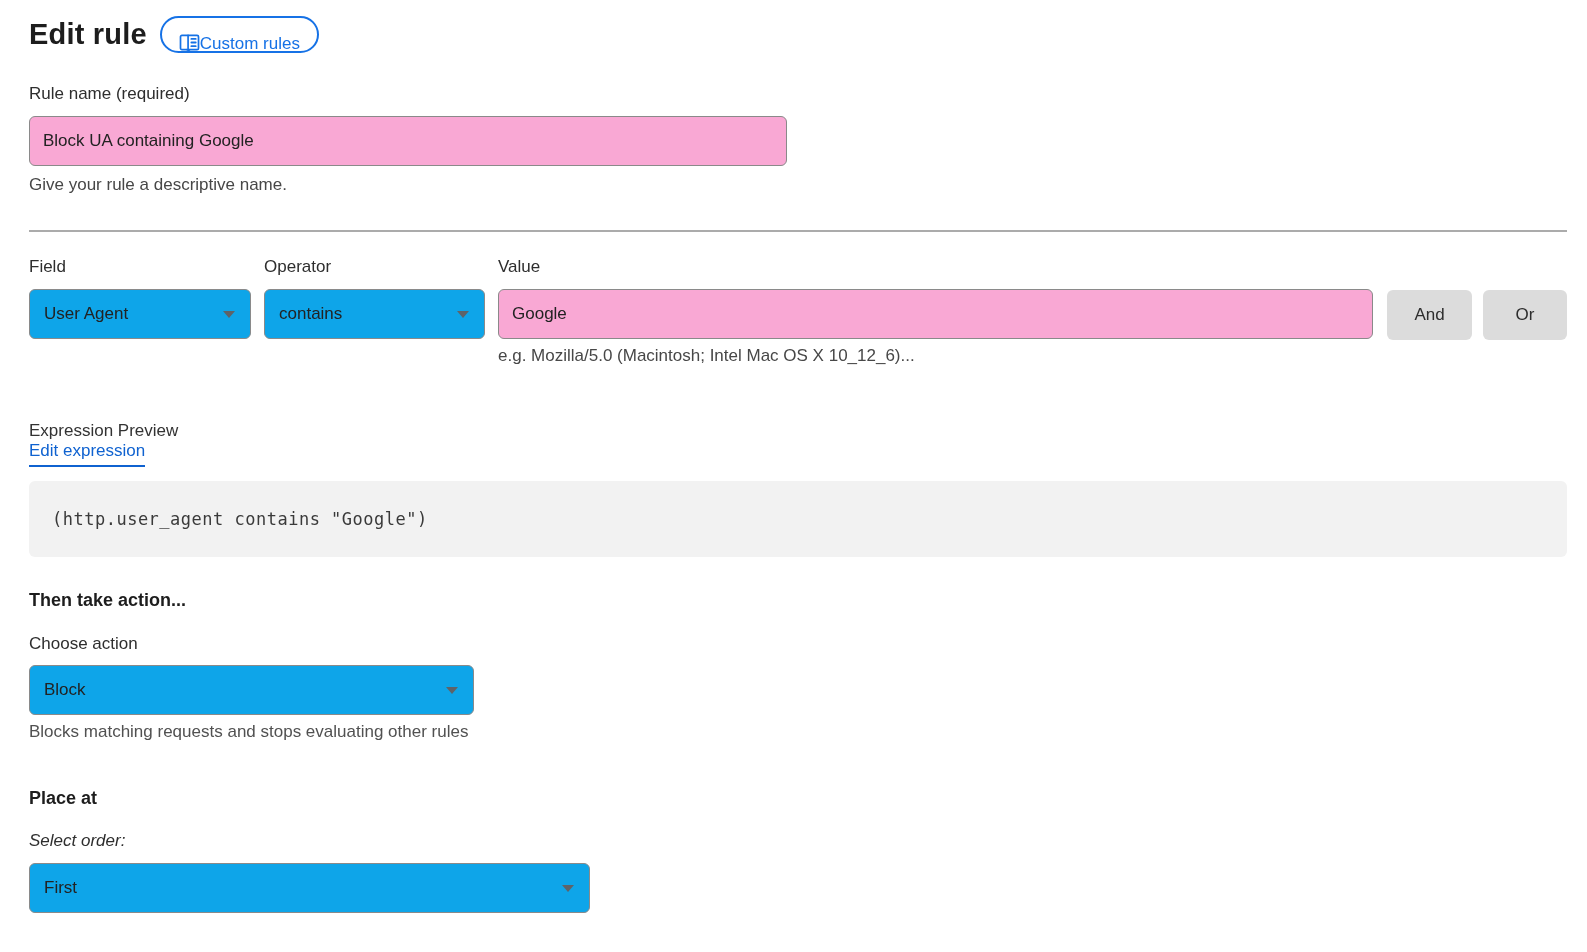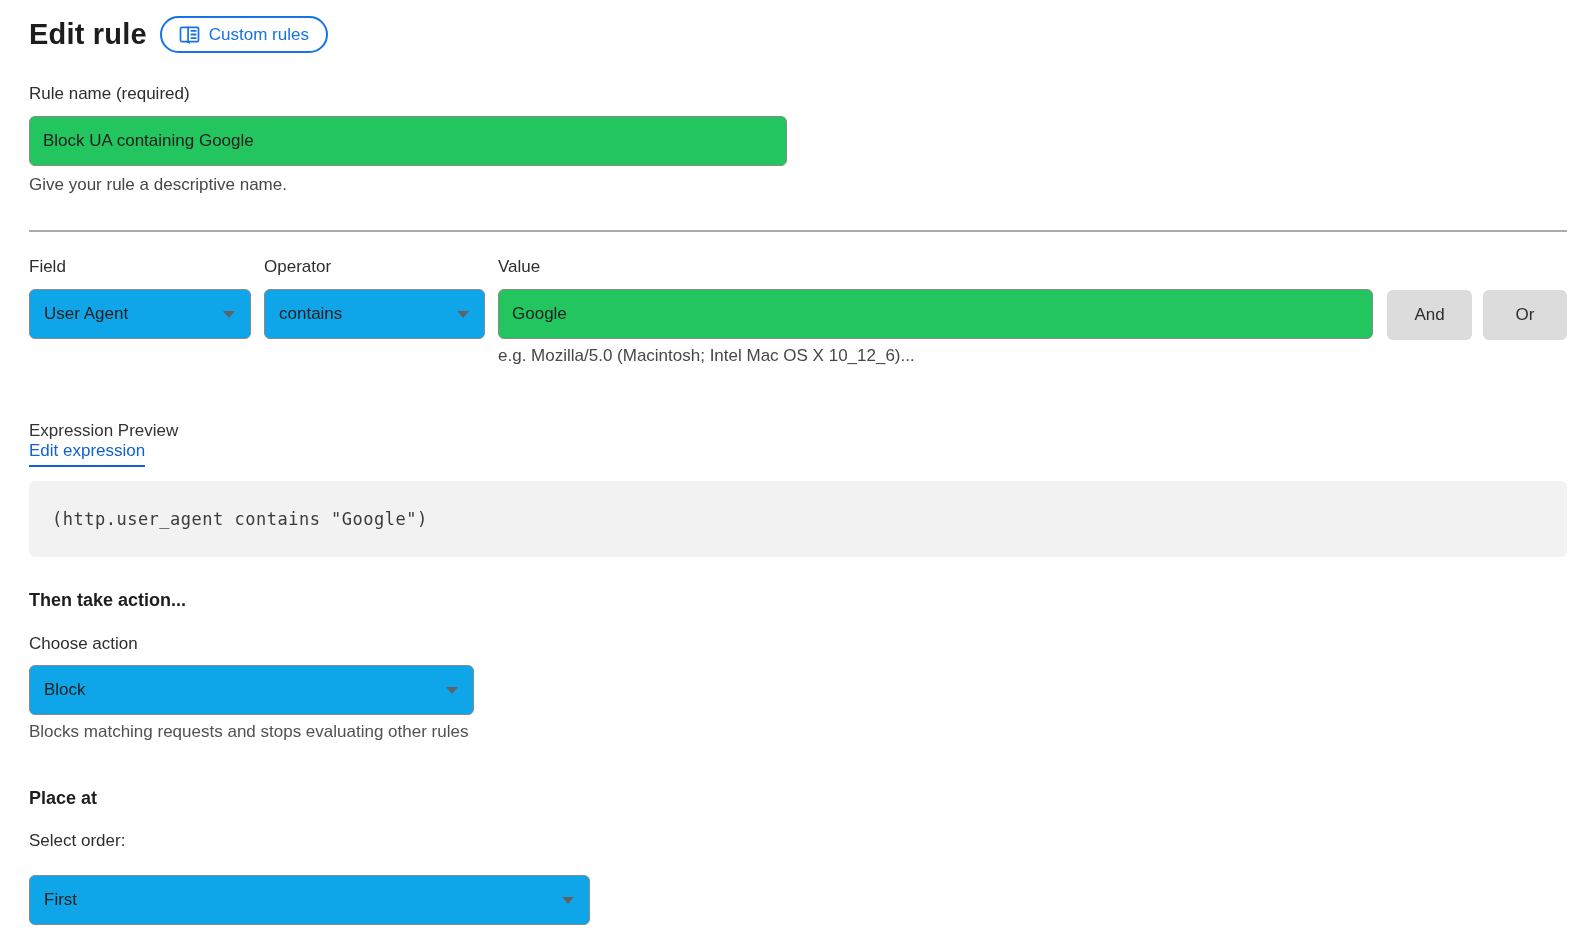--- a/index.html
+++ b/index.html
@@ -17,32 +17,32 @@
     width:1587px;height:952px;overflow:hidden;background:#ffffff;
     font-family:"Liberation Sans","DejaVu Sans",sans-serif;
     color:var(--text-dark);font-size:17px;
   }
   .content{padding:16px 20px 0 29px;}
 
   
   .header-row{display:flex;align-items:center;gap:13px;}
   .page-title{font-size:29px;font-weight:700;color:#1d1d1d;margin:0;letter-spacing:.2px;}
   .docs-pill{
-    display:inline-flex;align-items:center;gap:9px;height:37px;padding:16px 17px;
+    display:inline-flex;align-items:flex-start;gap:0;height:37px;padding:16px 17px;
     border:2px solid var(--accent-blue);border-radius:20px;color:var(--accent-blue);
     background:#fff;font-size:17px;cursor:pointer;white-space:nowrap;
   }
   .docs-pill svg{display:block;}
 
   
   .field-label{font-size:17px;color:#2e2e2e;margin-bottom:12px;}
   .helper{font-size:17px;color:var(--text-muted);}
   .text-input{
     height:50px;border:1px solid var(--border-gray);border-radius:6px;
-    padding:0 13px;font-size:17px;color:var(--text-dark);background:#22c55e;
+    padding:0 13px;font-size:17px;color:var(--text-dark);background:#f9a8d4;
     font-family:"Liberation Sans","DejaVu Sans",sans-serif;outline:none;display:block;
   }
   .select-box{
     height:50px;border:1px solid var(--border-gray);border-radius:6px;background:#0ea5e9;
     position:relative;display:flex;align-items:center;padding:0 40px 0 14px;
     font-size:17px;color:var(--text-dark);cursor:pointer;
   }
   .caret{
     position:absolute;right:15px;top:50%;margin-top:-3px;width:0;height:0;
     border-left:6px solid transparent;border-right:6px solid transparent;
@@ -91,21 +91,21 @@
 
   
   .action-section{margin-top:33px;}
   .section-heading{font-size:18px;font-weight:700;color:#1d1d1d;margin:0;}
   .action-section .field-label{margin-top:23px;margin-bottom:11px;}
   .action-select{width:445px;}
   .action-section .helper{margin-top:7px;color:#515151;}
 
   
   .placement-section{margin-top:46px;}
-  .placement-section .field-label{margin-top:22px;margin-bottom:24px;}
+  .placement-section .field-label{margin-top:22px;margin-bottom:12px;font-style:italic;}
   .order-select{width:561px;}
 </style>
 </head>
 <body>
 
 <div class="content">
 
   <div class="header-row">
     <h1 class="page-title">Edit rule</h1>
     <button class="docs-pill">

